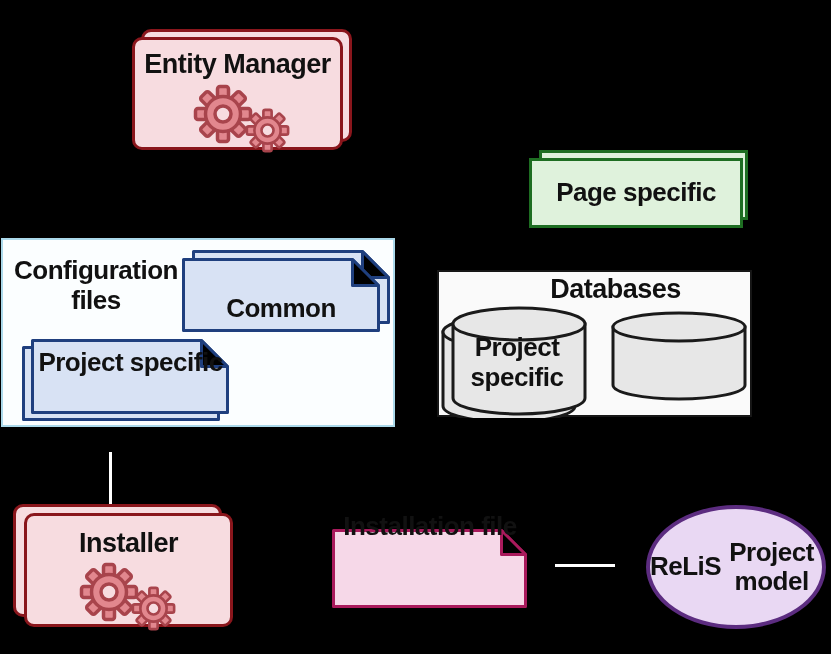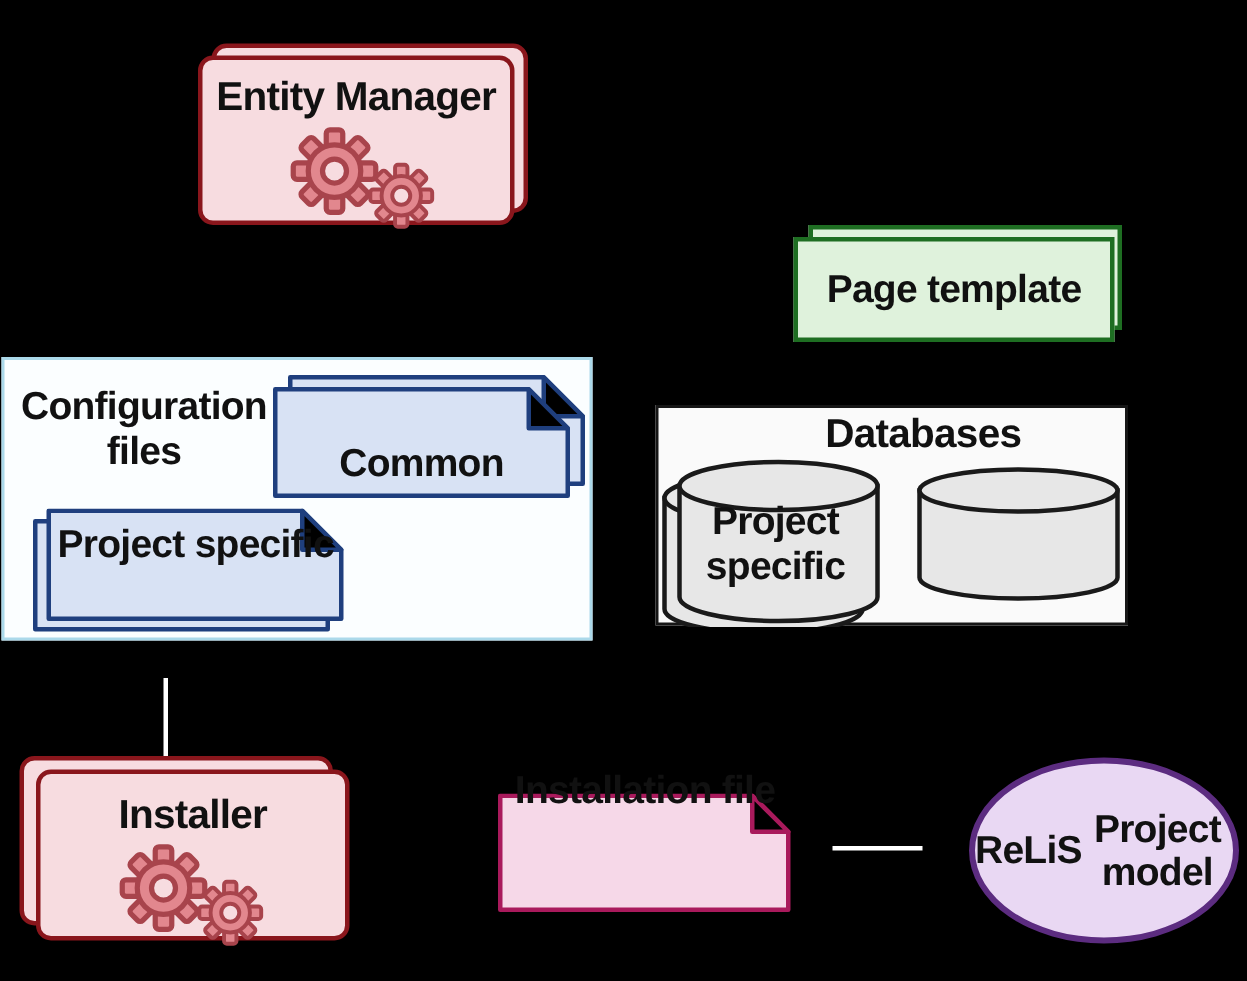--- a/index.html
+++ b/index.html
@@ -54,21 +54,21 @@
   <div class="abs comp-card" style="left:132px;top:37px;width:211px;height:113px;">
     <div class="card-label" style="margin-top:9px;">Entity Manager</div>
     <svg class="abs" style="left:46px;top:40px;" width="164" height="76">
       <use href="#gear" x="12" y="4" width="60" height="60"></use>
       <use href="#gear" x="64" y="28" width="45" height="45"></use>
     </svg>
   </div>
 
   <div class="abs tpl-card" style="left:539px;top:150px;width:209px;height:70px;"></div>
   <div class="abs tpl-card" style="left:529px;top:158px;width:214px;height:70px;">
-    <div class="card-label" style="line-height:62px;font-size:26px;">Page template</div>
+    <div class="card-label" style="line-height:62px;font-size:26px;">Page specific</div>
   </div>
 
   <div class="abs config-box" style="left:1px;top:238px;width:394px;height:189px;"></div>
   <div class="abs box-title two-line" style="left:2px;top:256px;width:188px;font-size:26px;">Configuration files</div>
 
   <svg class="abs" style="left:182px;top:250px;" width="208" height="84">
     <g transform="translate(11.5,1.5)" fill="#D8E2F4" stroke="#1F3F7E" stroke-width="3" stroke-linejoin="round">
       <path d="M0,0 h169 l26,26 v45 h-195 z"></path>
       <path d="M169,0 l26,26 h-26 z" fill="#000000"></path>
     </g>

